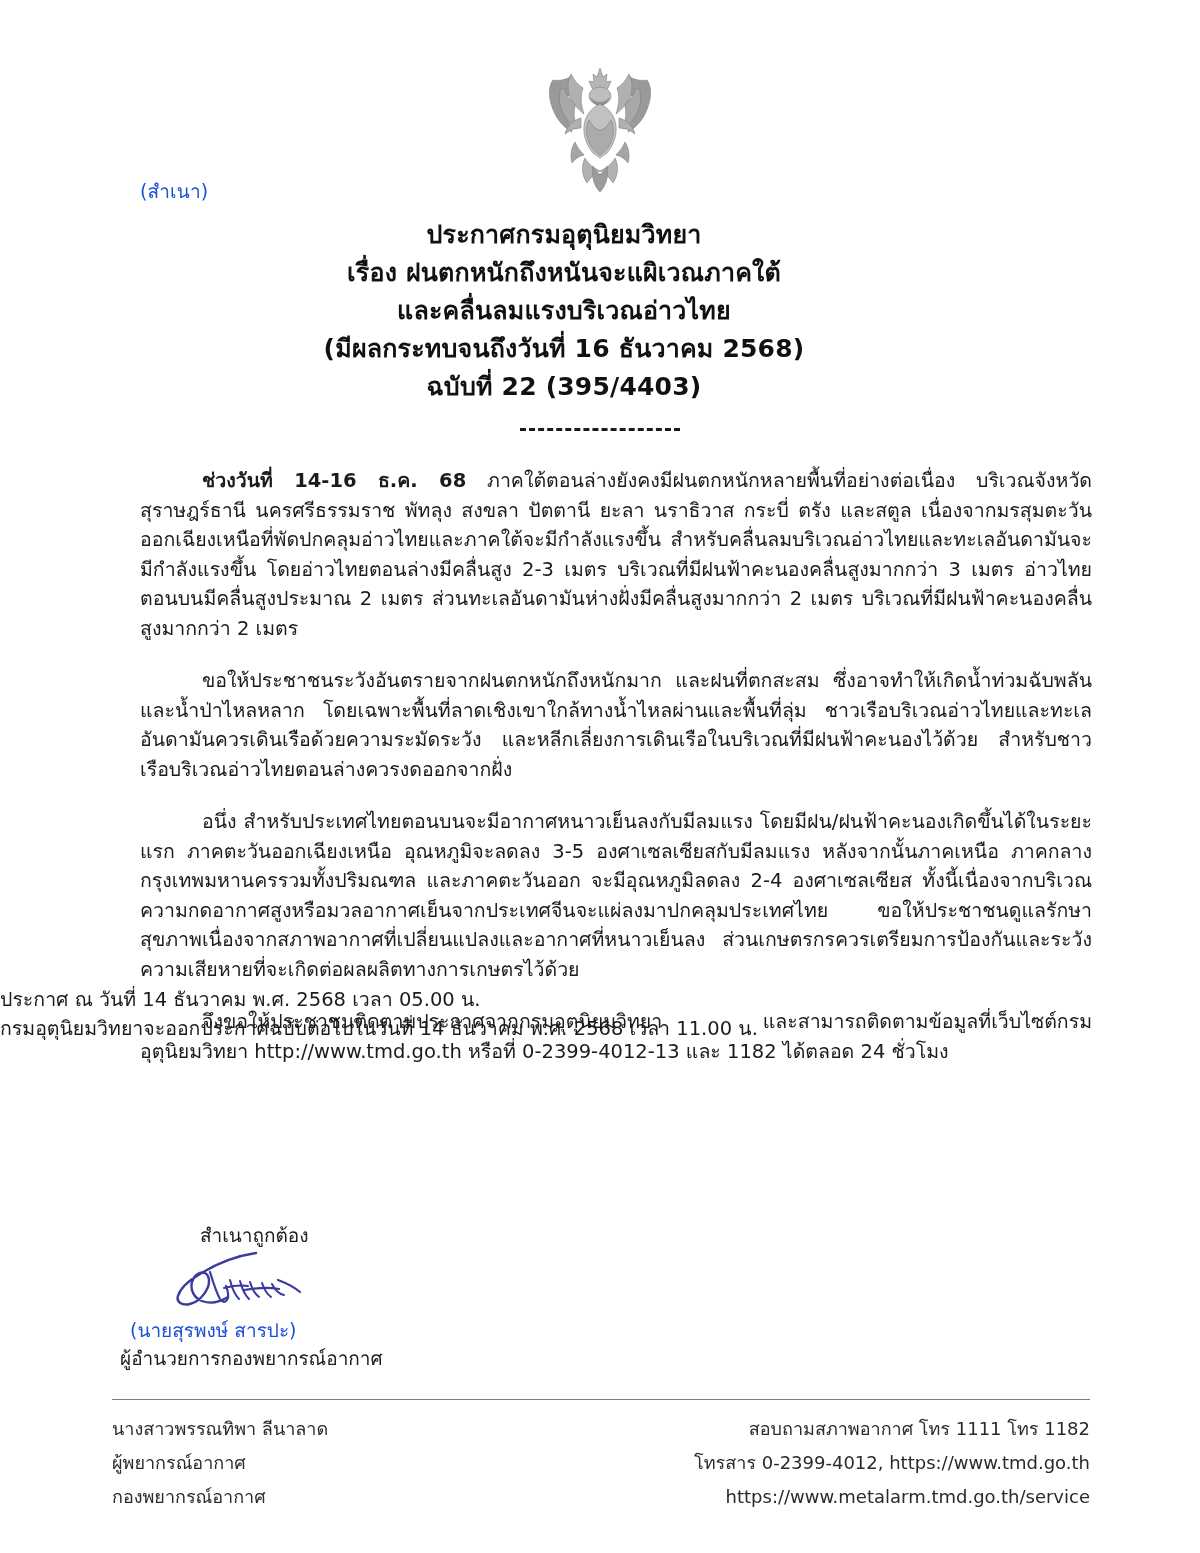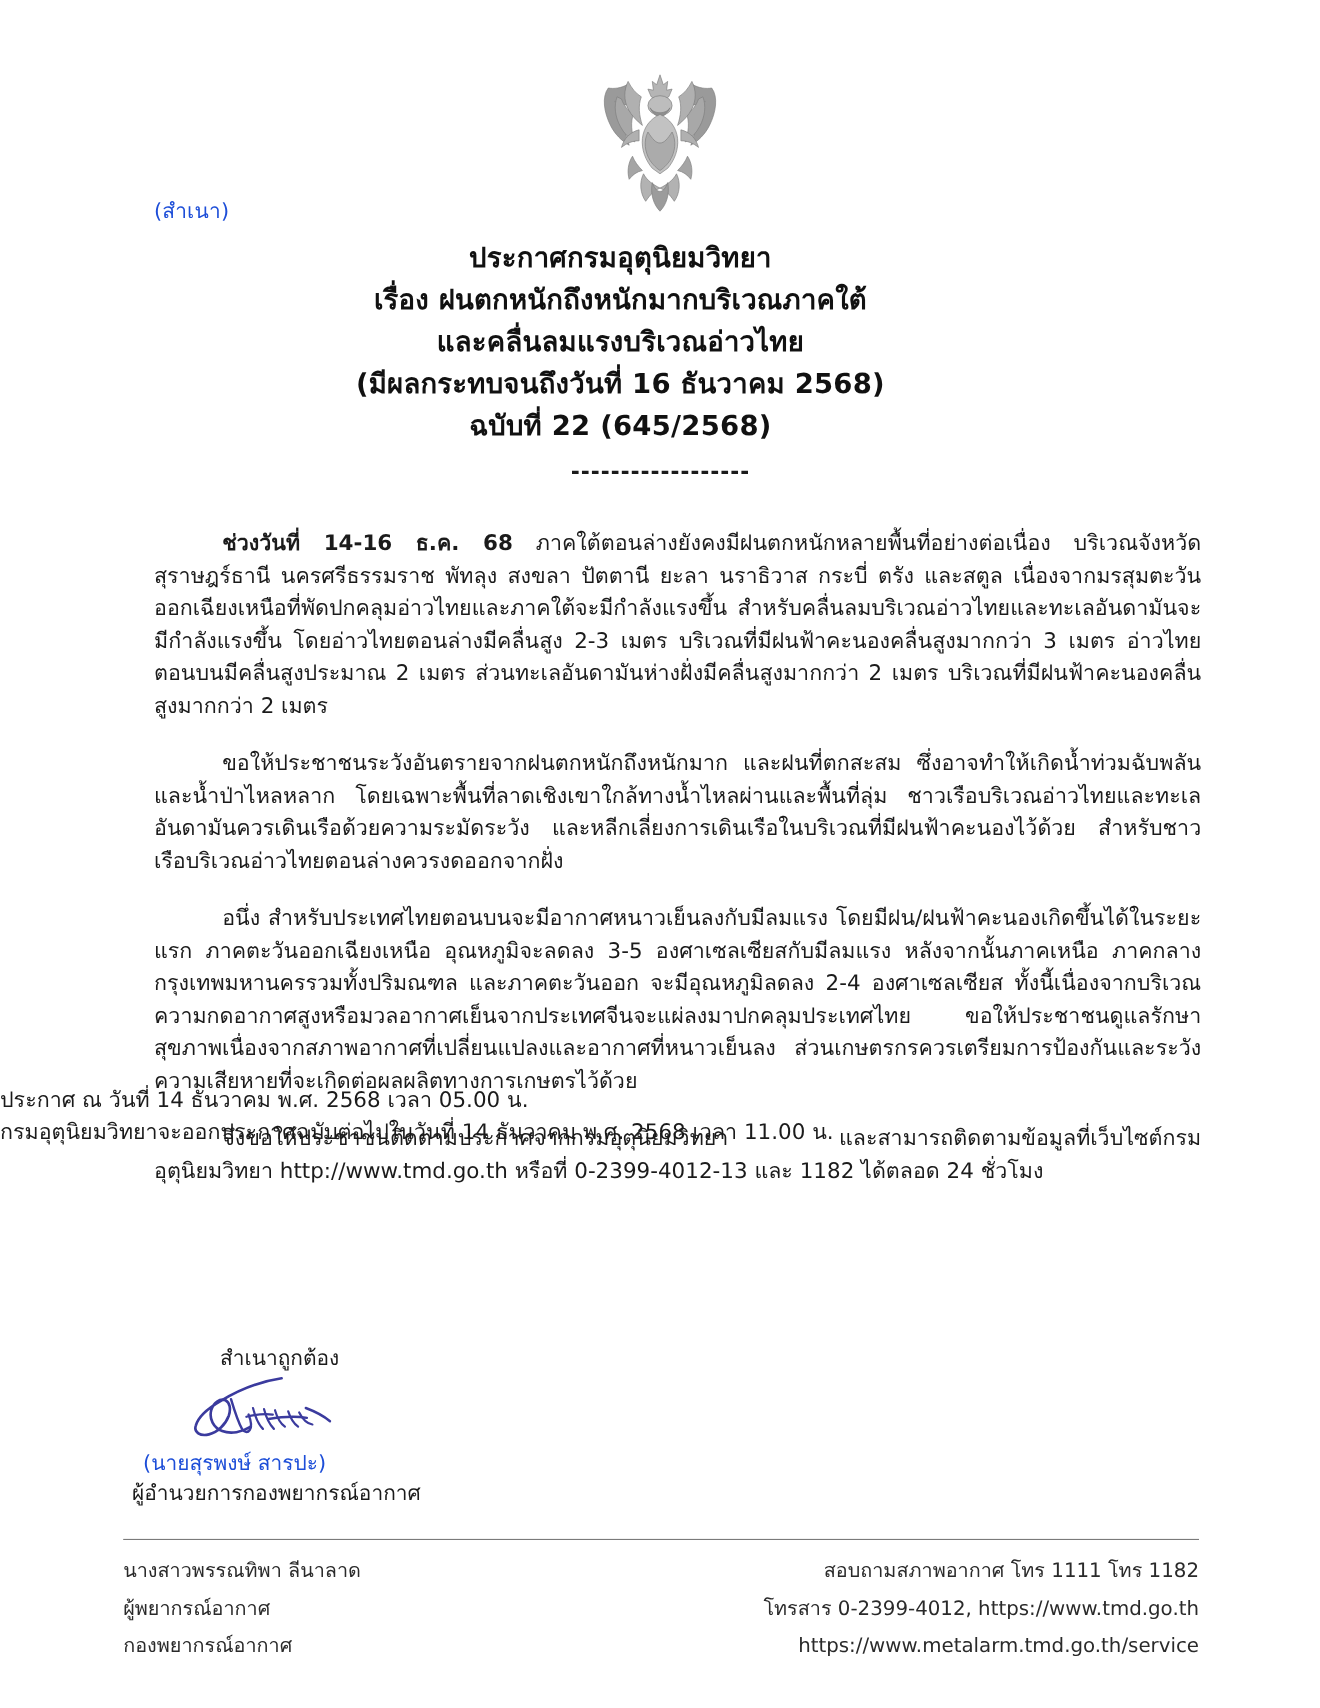--- a/index.html
+++ b/index.html
@@ -86,21 +86,21 @@
     position: absolute;
     top: 466px;
     left: 140px;
     width: 952px;
   }
   .para {
     font-size: 19.5px;
     line-height: 29.5px;
     text-align: justify;
     text-justify: inter-word;
-    margin: 13px 0 23px 0;
+    margin: 0 0 23px 0;
     color: #1b1b1b;
     letter-spacing: 0;
   }
   .para .indent {
     display: inline-block;
     width: 62px;
   }
   .para b {
     font-weight: bold;
   }
@@ -243,24 +243,24 @@
         <path d="M74 100 C78 108 77 118 72 125 C68 119 64 115 59 113 C65 110 71 106 74 100 Z" fill="#b2b2b2"></path>
         <path d="M52 108 C50 118 53 128 59 134 C65 128 68 118 66 108 C64 113 62 116 59 116 C56 116 54 113 52 108 Z" fill="#9c9c9c"></path>
       </g>
     </svg>
   </div>
 
   <div class="copy-mark">(สำเนา)</div>
 
   <div class="title-block">
     <div class="title-line">ประกาศกรมอุตุนิยมวิทยา</div>
-    <div class="title-line sub">เรื่อง ฝนตกหนักถึงหนักมากบริเวณภาคใต้</div>
+    <div class="title-line sub">เรื่อง ฝนตกหนักถึงหนันจะแผิเวณภาคใต้</div>
     <div class="title-line sub">และคลื่นลมแรงบริเวณอ่าวไทย</div>
     <div class="title-line sub">(มีผลกระทบจนถึงวันที่ 16 ธันวาคม 2568)</div>
-    <div class="title-line sub">ฉบับที่ 22 (645/2568)</div>
+    <div class="title-line sub">ฉบับที่ 22 (395/4403)</div>
     <div class="divider"><span></span></div>
   </div>
 
   <div class="body-block">
     <p class="para"><span class="indent"></span><b>ช่วงวันที่ 14-16 ธ.ค. 68</b><span> ภาคใต้ตอนล่างยังคงมีฝนตกหนักหลายพื้นที่อย่างต่อเนื่อง บริเวณจังหวัดสุราษฎร์ธานี นครศรีธรรมราช พัทลุง สงขลา ปัตตานี ยะลา นราธิวาส กระบี่ ตรัง และสตูล เนื่องจากมรสุมตะวันออกเฉียงเหนือที่พัดปกคลุมอ่าวไทยและภาคใต้จะมีกำลังแรงขึ้น สำหรับคลื่นลมบริเวณอ่าวไทยและทะเลอันดามันจะมีกำลังแรงขึ้น โดยอ่าวไทยตอนล่างมีคลื่นสูง 2-3 เมตร บริเวณที่มีฝนฟ้าคะนองคลื่นสูงมากกว่า 3 เมตร อ่าวไทยตอนบนมีคลื่นสูงประมาณ 2 เมตร ส่วนทะเลอันดามันห่างฝั่งมีคลื่นสูงมากกว่า 2 เมตร บริเวณที่มีฝนฟ้าคะนองคลื่นสูงมากกว่า 2 เมตร</span></p>
     <p class="para"><span class="indent"></span><span>ขอให้ประชาชนระวังอันตรายจากฝนตกหนักถึงหนักมาก และฝนที่ตกสะสม ซึ่งอาจทำให้เกิดน้ำท่วมฉับพลันและน้ำป่าไหลหลาก โดยเฉพาะพื้นที่ลาดเชิงเขาใกล้ทางน้ำไหลผ่านและพื้นที่ลุ่ม ชาวเรือบริเวณอ่าวไทยและทะเลอันดามันควรเดินเรือด้วยความระมัดระวัง และหลีกเลี่ยงการเดินเรือในบริเวณที่มีฝนฟ้าคะนองไว้ด้วย สำหรับชาวเรือบริเวณอ่าวไทยตอนล่างควรงดออกจากฝั่ง</span></p>
     <p class="para"><span class="indent"></span><span>อนึ่ง สำหรับประเทศไทยตอนบนจะมีอากาศหนาวเย็นลงกับมีลมแรง โดยมีฝน/ฝนฟ้าคะนองเกิดขึ้นได้ในระยะแรก ภาคตะวันออกเฉียงเหนือ อุณหภูมิจะลดลง 3-5 องศาเซลเซียสกับมีลมแรง หลังจากนั้นภาคเหนือ ภาคกลาง กรุงเทพมหานครรวมทั้งปริมณฑล และภาคตะวันออก จะมีอุณหภูมิลดลง 2-4 องศาเซลเซียส ทั้งนี้เนื่องจากบริเวณความกดอากาศสูงหรือมวลอากาศเย็นจากประเทศจีนจะแผ่ลงมาปกคลุมประเทศไทย ขอให้ประชาชนดูแลรักษาสุขภาพเนื่องจากสภาพอากาศที่เปลี่ยนแปลงและอากาศที่หนาวเย็นลง ส่วนเกษตรกรควรเตรียมการป้องกันและระวังความเสียหายที่จะเกิดต่อผลผลิตทางการเกษตรไว้ด้วย</span></p>
     <p class="para last"><span class="indent"></span><span>จึงขอให้ประชาชนติดตามประกาศจากกรมอุตุนิยมวิทยา และสามารถติดตามข้อมูลที่เว็บไซต์กรมอุตุนิยมวิทยา http://www.tmd.go.th หรือที่ 0-2399-4012-13 และ 1182 ได้ตลอด 24 ชั่วโมง</span></p>
   </div>
 

